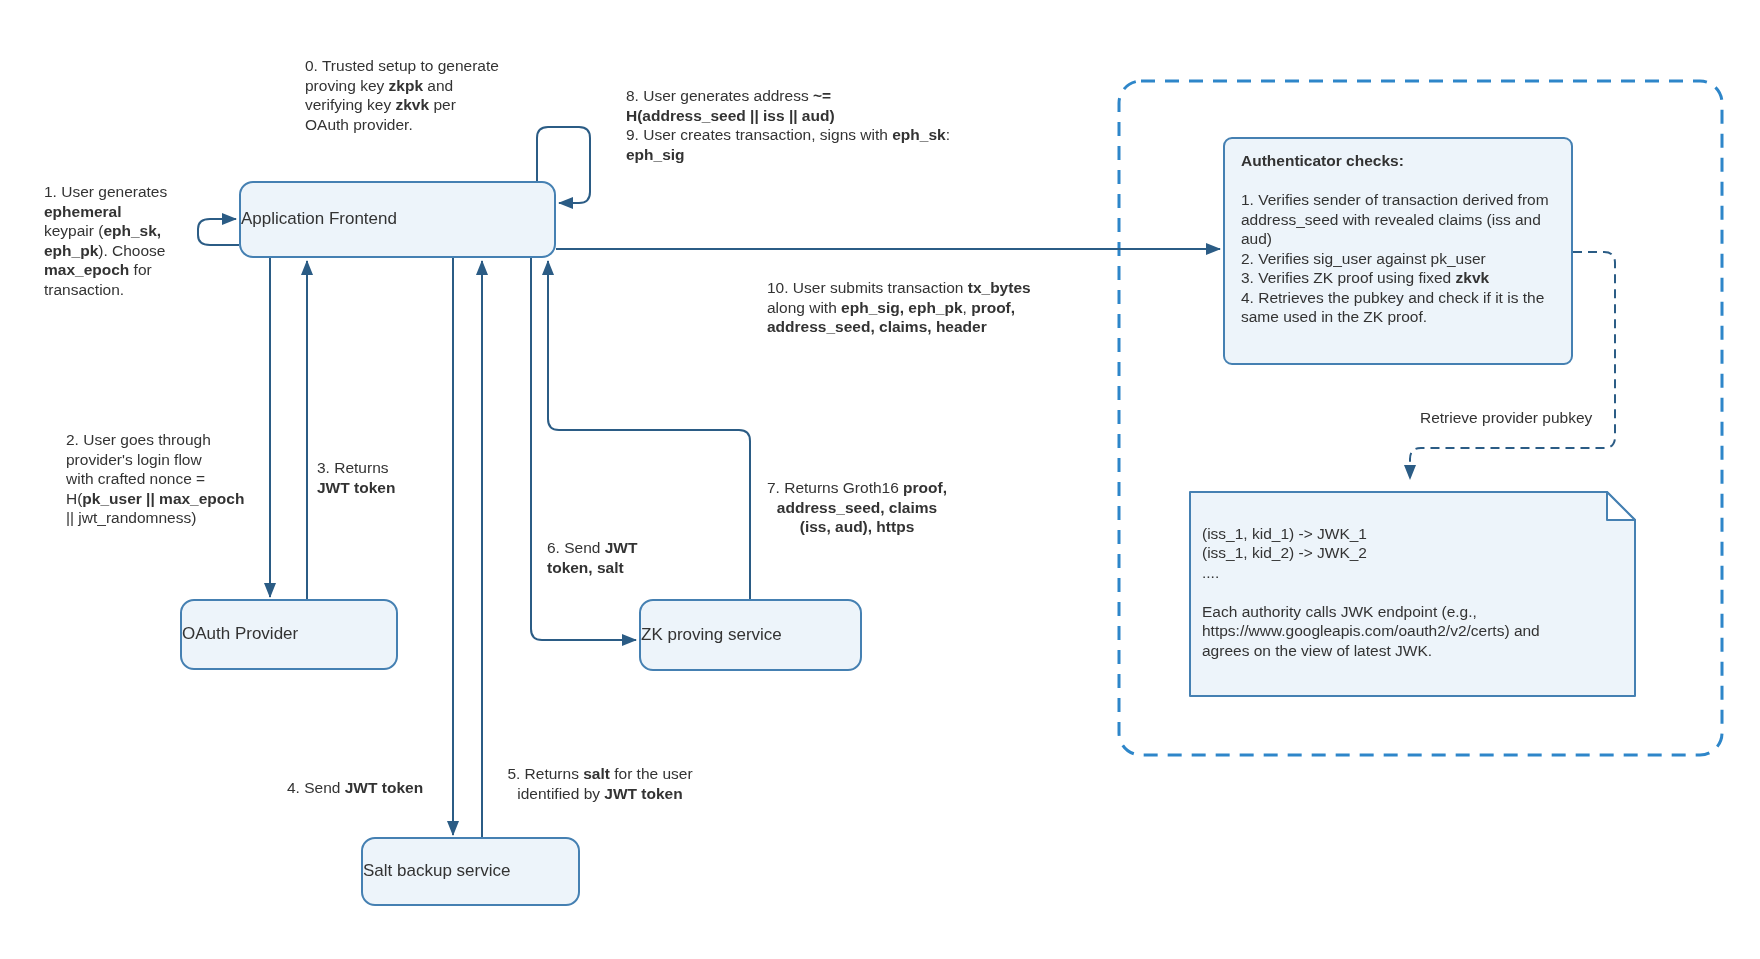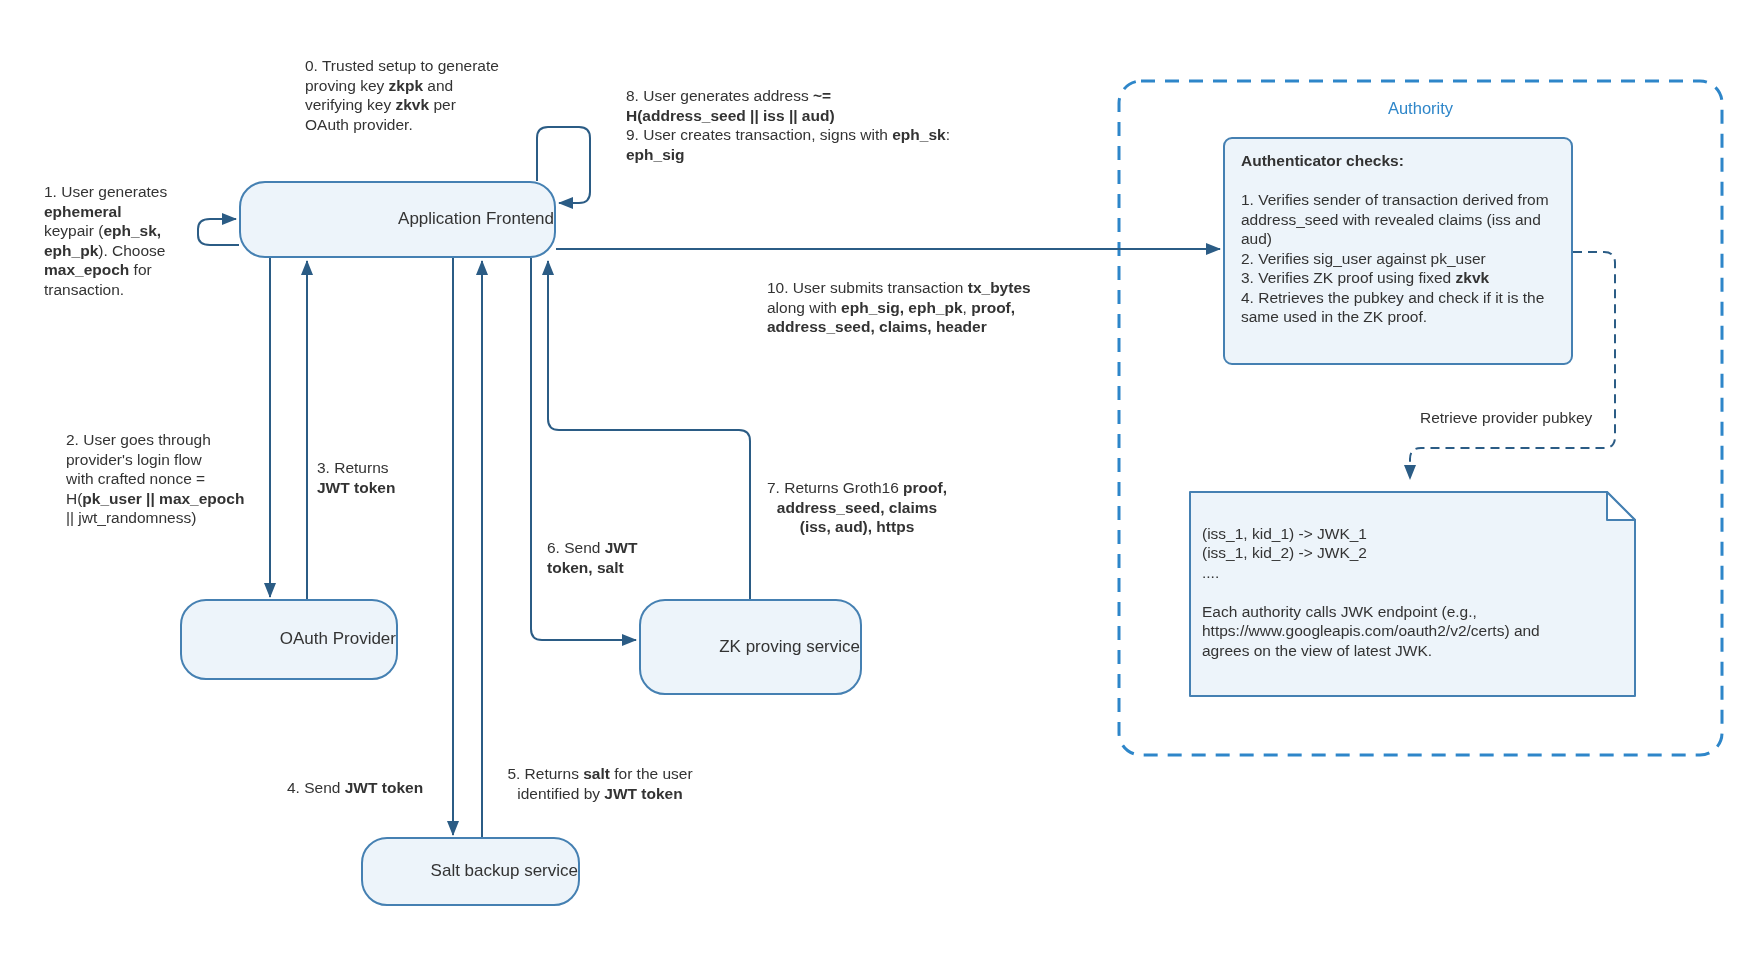--- a/index.html
+++ b/index.html
@@ -18,22 +18,22 @@
   }
   #connector-layer{position:absolute;left:0;top:0;width:1760px;height:959px;}
   .connector{stroke:var(--arrow);stroke-width:2;fill:none;}
   .connector.dashed{stroke-dasharray:9 6;}
   .authority-rect{stroke:var(--authority);stroke-width:3;fill:none;stroke-dasharray:14 10;}
   .note-shape{fill:var(--box-fill);stroke:var(--box-border);stroke-width:2;stroke-linejoin:round;}
   .note-fold{fill:var(--fold);stroke:var(--box-border);stroke-width:2;stroke-linejoin:round;}
   #arrowhead path{fill:var(--arrow);}
   .node{
     position:absolute;box-sizing:border-box;
-    background:var(--box-fill);border:2.5px solid var(--box-border);border-radius:26px;
-    display:flex;align-items:center;justify-content:flex-end;
+    background:var(--box-fill);border:2.5px solid var(--box-border);border-radius:14px;
+    display:flex;align-items:center;justify-content:flex-start;
     font-size:17px;line-height:1.2;text-align:center;
   }
   .ann{position:absolute;font-size:15.5px;line-height:19.5px;}
   .ann > div{white-space:nowrap;}
   .ann.center{text-align:center;}
   .richbox{position:absolute;box-sizing:border-box;font-size:15.5px;line-height:19.5px;}
   .richbox > div{white-space:normal;}
   .auth-checks{
     background:var(--box-fill);border:2.5px solid var(--box-border);border-radius:9px;
     padding:12px 18px 10px 16px;
@@ -77,31 +77,30 @@
 
     <path class="connector dashed" d="M1573,252 H1604 Q1615,252 1615,263 V437 Q1615,448 1604,448 H1421 Q1410,448 1410,459 V479" marker-end="url(#arrowhead)"></path>
 
     <path class="note-shape" d="M1190,492 H1607 L1635,520 V696 H1190 Z"></path>
     <path class="note-fold" d="M1607,492 L1635,520 H1607 Z"></path>
   </svg>
 
   <div class="node" style="left:239px;top:181px;width:317px;height:77px;">
     <span>Application Frontend</span>
   </div>
-  <div class="node" style="left:180px;top:599px;width:218px;height:81px;">
+  <div class="node" style="left:180px;top:599px;width:218px;height:71px;">
     <span>OAuth Provider</span>
   </div>
-  <div class="node" style="left:639px;top:599px;width:223px;height:96px;">
+  <div class="node" style="left:639px;top:599px;width:223px;height:72px;">
     <span>ZK proving service</span>
   </div>
   <div class="node" style="left:361px;top:837px;width:219px;height:69px;">
     <span>Salt backup service</span>
   </div>
 
-  <div class="authority-label" style="left:1119px;top:99px;width:603px;">Authority</div>
 
   <div class="richbox auth-checks" style="left:1223px;top:137px;width:350px;height:228px;">
       <div><b>Authenticator checks:</b></div>
       <div>&nbsp;</div>
       <div><span>1. Verifies sender of transaction derived from address_seed with revealed claims (iss and aud)</span></div>
       <div><span>2. Verifies sig_user against pk_user</span></div>
       <div><span>3. Verifies ZK proof using fixed </span><b>zkvk</b></div>
       <div><span>4. Retrieves the pubkey and check if it is the same used in the ZK proof.</span></div>
     </div>
 

